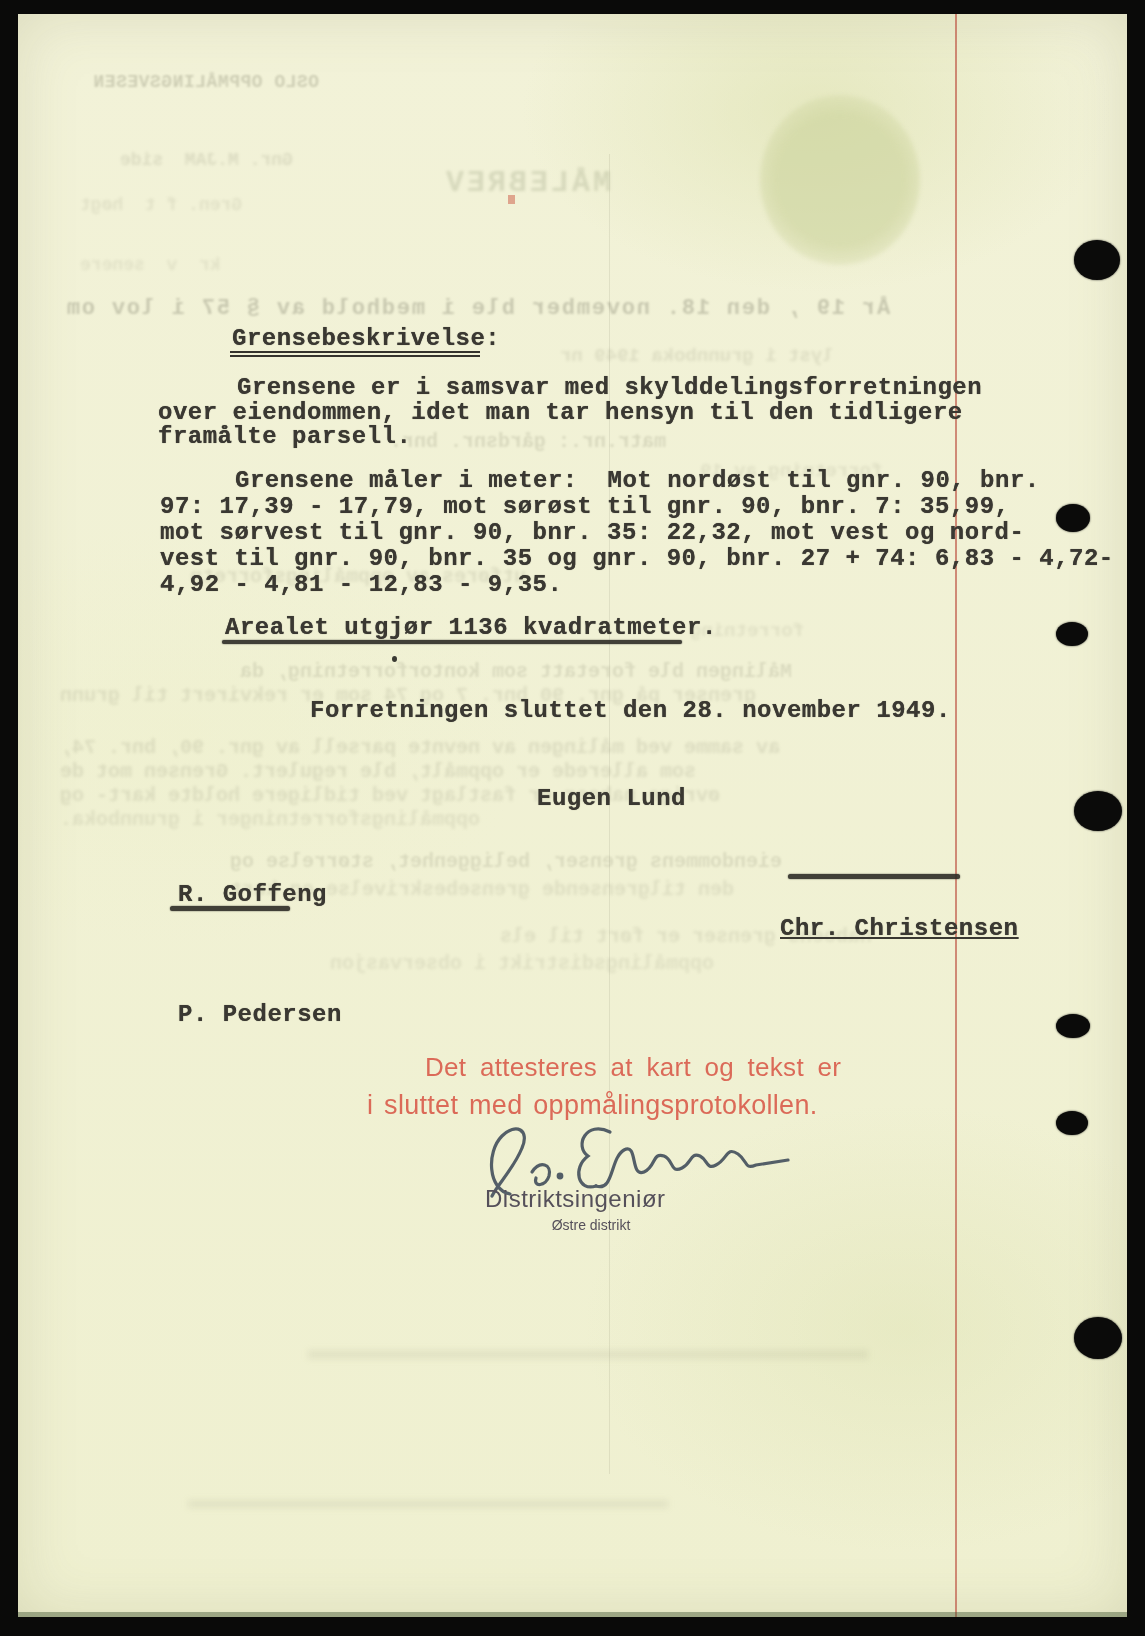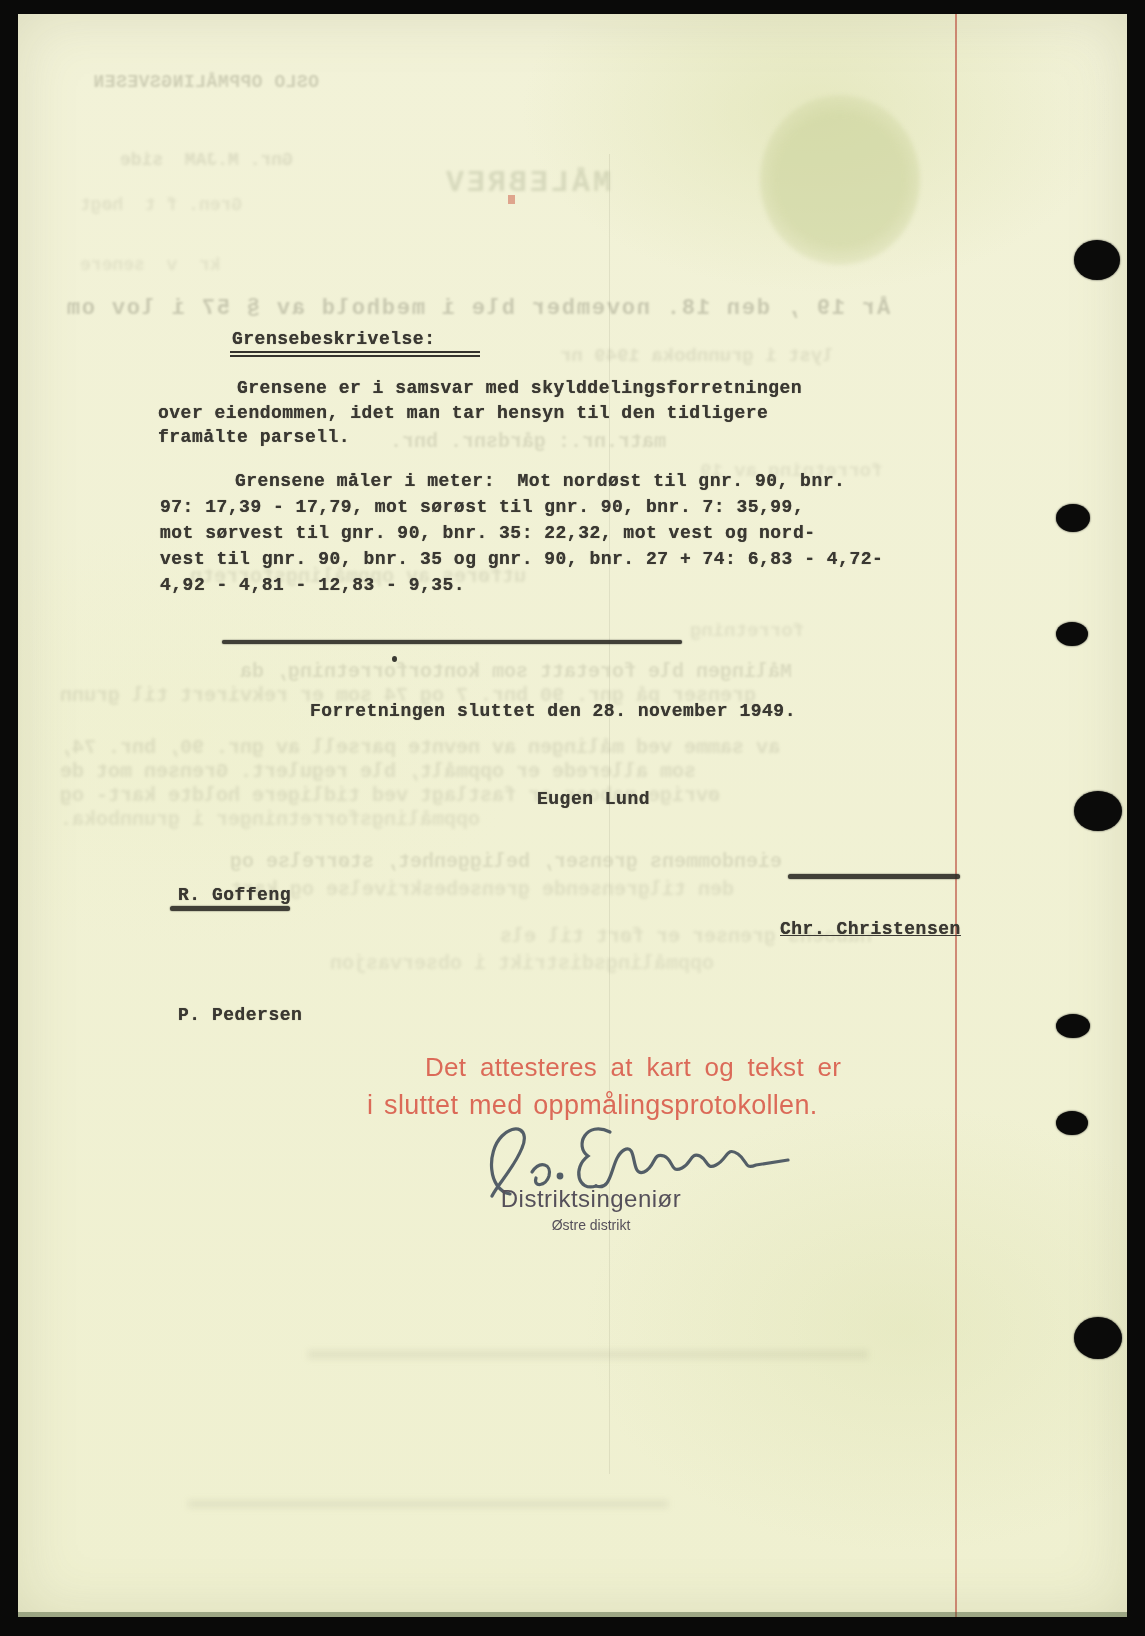--- a/index.html
+++ b/index.html
@@ -6,21 +6,21 @@
   #stage{position:relative;width:1145px;height:1636px;background:#0a0a09;overflow:hidden;
          font-family:"Liberation Mono", monospace;}
   #paper{position:absolute;left:18px;top:14px;width:1109px;height:1603px;
          background:
            radial-gradient(ellipse 420px 260px at 72% 6%, rgba(219,224,172,.55), transparent 70%),
            radial-gradient(ellipse 500px 300px at 15% 45%, rgba(238,240,205,.5), transparent 70%),
            radial-gradient(ellipse 460px 320px at 80% 82%, rgba(219,224,174,.4), transparent 70%),
            linear-gradient(#f2f2d8, #eff0d0);
          box-shadow:inset 0 0 60px rgba(120,120,80,.18);}
   .tw{position:absolute;font-family:"Liberation Mono", monospace;font-weight:bold;
-      font-size:18px;line-height:22px;letter-spacing:.5px;color:#3a3832;white-space:pre;
+      font-size:24px;line-height:22px;letter-spacing:.5px;color:#3a3832;white-space:pre;
       text-shadow:0 0 .7px rgba(45,43,38,.85);}
   .rule{position:absolute;background:#35332d;}
   .fuzzline{position:absolute;height:5px;background:#2e2c27;border-radius:3px;
             box-shadow:0 0 1.5px #2e2c27;opacity:.9;}
   .bleed{position:absolute;font-family:"Liberation Mono", monospace;font-weight:bold;
          color:#83836b;white-space:pre;pointer-events:none;}
   .mir{transform:scaleX(-1);}
   .hole{position:absolute;background:#0b0b0a;border-radius:50%;box-shadow:0 0 2px rgba(0,0,0,.8);}
   .stamp-red{position:absolute;font-family:"Liberation Sans", sans-serif;
              color:#d95848;opacity:.88;white-space:pre;filter:blur(.4px);}
@@ -76,20 +76,21 @@
     <div class="tw" style="left:219px;top:363px;">Grensene er i samsvar med skylddelingsforretningen</div>
     <div class="tw" style="left:140px;top:388px;">over eiendommen, idet man tar hensyn til den tidligere</div>
     <div class="tw" style="left:140px;top:412px;text-align:center;">framålte parsell.</div>
 
     <div class="tw" style="left:217px;top:456px;">Grensene måler i meter:  Mot nordøst til gnr. 90, bnr.</div>
     <div class="tw" style="left:142px;top:482px;">97: 17,39 - 17,79, mot sørøst til gnr. 90, bnr. 7: 35,99,</div>
     <div class="tw" style="left:142px;top:508px;">mot sørvest til gnr. 90, bnr. 35: 22,32, mot vest og nord-</div>
     <div class="tw" style="left:142px;top:534px;">vest til gnr. 90, bnr. 35 og gnr. 90, bnr. 27 + 74: 6,83 - 4,72-</div>
     <div class="tw" style="left:142px;top:560px;">4,92 - 4,81 - 12,83 - 9,35.</div>
 
+    <div class="tw" style="left:207px;top:603px;">Arealet utgjør 1136 kvadratmeter.</div>
     <div class="fuzzline" style="left:204px;top:626px;width:460px;height:4px;"></div>
 
     <div class="tw" style="left:292px;top:686px;">Forretningen sluttet den 28. november 1949.</div>
 
     <div class="tw" style="left:519px;top:774px;">Eugen Lund</div>
 
     <div class="tw" style="left:160px;top:870px;">R. Goffeng</div>
     <div class="fuzzline" style="left:152px;top:892px;width:120px;"></div>
     <div class="tw" style="left:160px;top:948px;margin-top:42px;">P. Pedersen</div>
 
@@ -102,21 +103,21 @@
     <svg style="position:absolute;left:452px;top:1096px;" width="330" height="95" viewBox="0 0 330 95">
       <g fill="none" stroke="#46525e" stroke-width="3.2" stroke-linecap="round" opacity=".92">
         <path d="M40,84 C18,80 16,42 32,26 C46,12 60,20 52,38 C44,58 28,74 22,86"></path>
         <path d="M62,62 c8,-12 20,-8 17,4 c-3,10 -16,12 -13,2"></path>
         <circle cx="90" cy="66" r="1.8" fill="#46525e"></circle>
         <path d="M140,22 C116,10 104,36 118,46 C102,58 108,82 126,76"></path>
         <path d="M126,76 C144,82 140,48 154,40 C168,32 160,68 174,62 C186,57 182,42 194,46 C204,50 200,64 212,58 C222,53 220,42 230,46 C238,50 236,60 246,55 C258,49 256,36 268,44 C278,51 274,60 286,55 L318,50"></path>
       </g>
     </svg>
 
-    <div class="stamp-ink" style="left:467px;top:1171px;width:212px;text-align:center;font-size:24px;letter-spacing:.5px;">Distriktsingeniør</div>
+    <div class="stamp-ink" style="left:467px;top:1171px;width:212px;font-size:24px;letter-spacing:.5px;">Distriktsingeniør</div>
     <div class="stamp-ink" style="left:507px;top:1203px;width:132px;text-align:center;font-size:14px;">Østre distrikt</div>
 
     <div class="dot" style="left:374px;top:642px;width:5px;height:6px;"></div>
 
     <div class="hole" style="left:1056px;top:226px;width:46px;height:40px;"></div>
     <div class="hole" style="left:1038px;top:490px;width:34px;height:28px;"></div>
     <div class="hole" style="left:1038px;top:608px;width:32px;height:24px;"></div>
     <div class="hole" style="left:1056px;top:777px;width:48px;height:40px;"></div>
     <div class="hole" style="left:1038px;top:1000px;width:34px;height:24px;"></div>
     <div class="hole" style="left:1038px;top:1097px;width:32px;height:24px;"></div>

